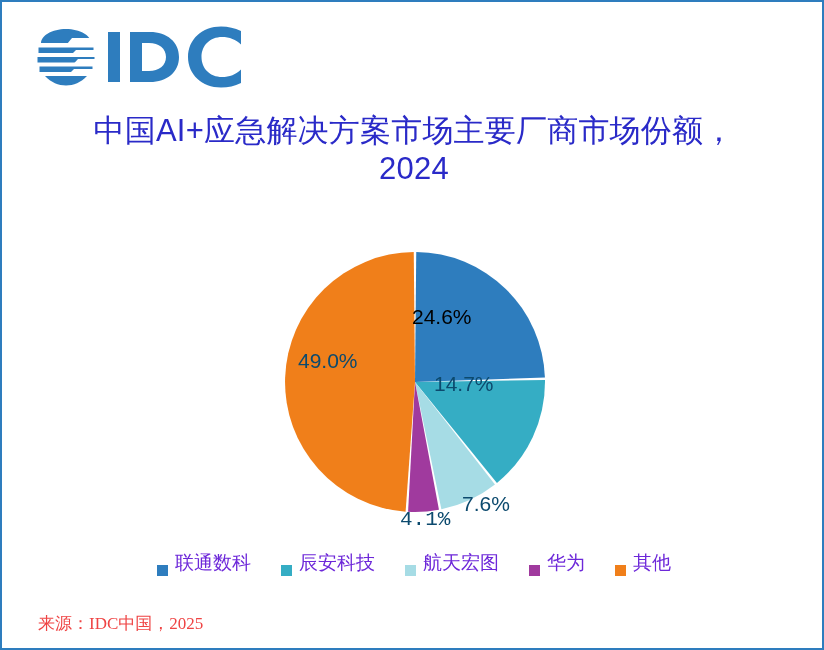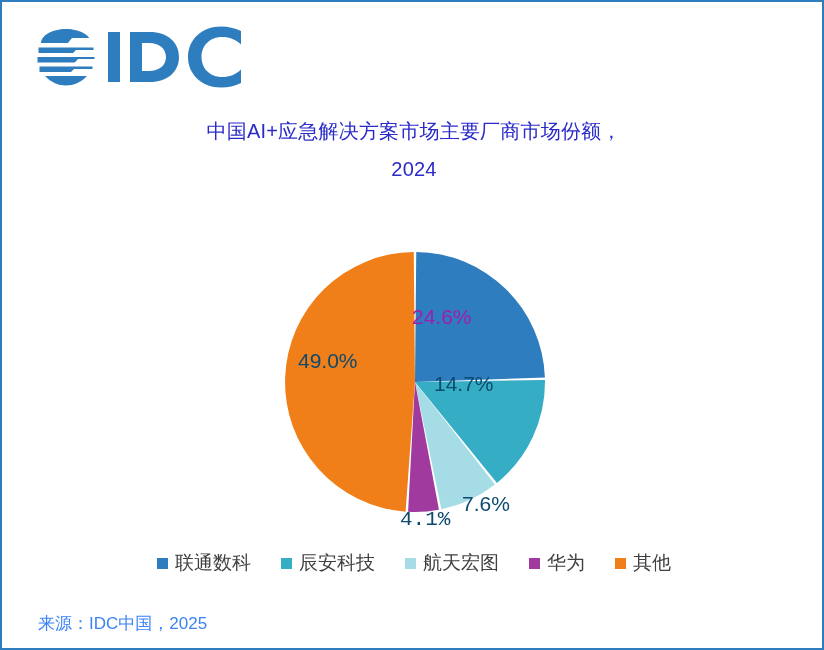--- a/index.html
+++ b/index.html
@@ -30,21 +30,21 @@
   }
 
   
   #chart-title {
     position: absolute;
     left: 62px;
     top: 110px;
     width: 700px;
     text-align: center;
     color: #2A2AC8;
-    font-size: 20px;
+    font-size: 31px;
     line-height: 38px;
     letter-spacing: 0.2px;
     font-weight: 400;
   }
   #chart-title .line { display: block; }
 
   
   #pie-area {
     position: absolute;
     left: 180px;
@@ -53,56 +53,57 @@
     height: 310px;
   }
   #pie-svg { display: block; }
 
   .slice-label {
     position: absolute;
     font-size: 21px;
     color: #0c4a6e;
     white-space: nowrap;
   }
-  .slice-label.on-slice-white { color: #a21caf; }
+  .slice-label.on-slice-white { color: #000000; }
 
   
   #legend {
     position: absolute;
     left: 0;
     top: 548px;
     width: 824px;
     display: flex;
     justify-content: center;
     align-items: center;
     gap: 30px;
   }
   .legend-item {
     display: flex;
-    align-items: center;
+    align-items: flex-end;
     gap: 7px;
     font-size: 19px;
-    color: #404040;
+    color: #6d28d9;
     white-space: nowrap;
   }
   .legend-swatch {
     width: 11px;
     height: 11px;
     display: inline-block;
     flex: 0 0 auto;
   }
 
   
   #source-note {
     position: absolute;
     left: 36px;
     top: 610px;
     font-size: 17px;
-    color: #3b82f6;
+    color: #ef4444;
     white-space: nowrap;
+    font-family: Liberation Serif, serif;
   }
 </style>
 </head>
 <body>
 
 <div id="page">
 
   <div id="logo">
     <svg width="220" height="62" viewBox="0 0 220 62" xmlns="http://www.w3.org/2000/svg">
       <g fill="#2E7DBE">

